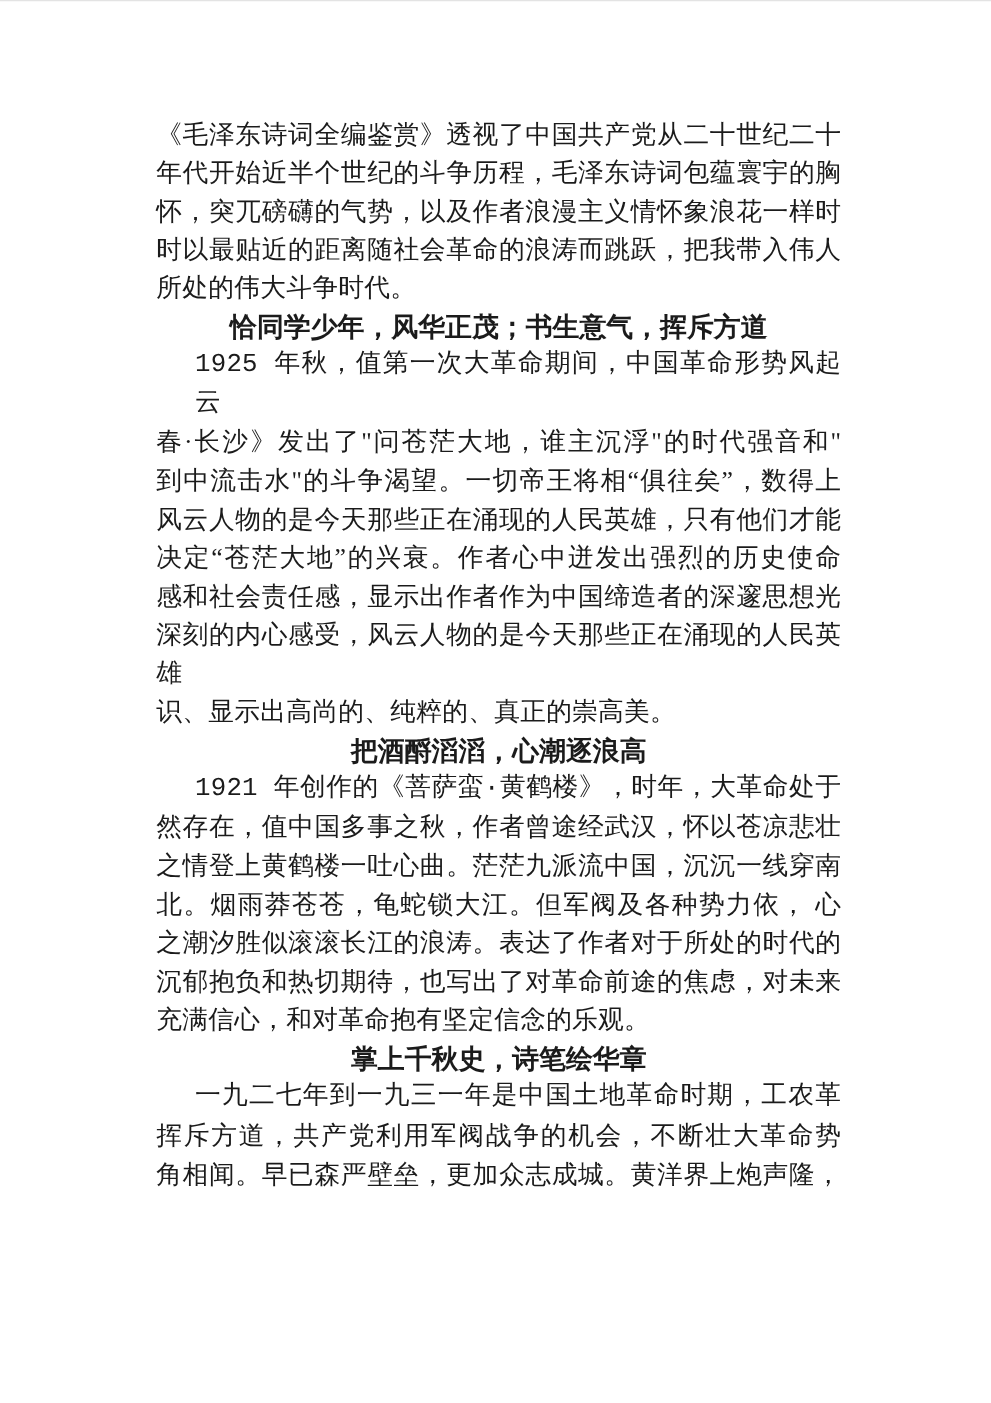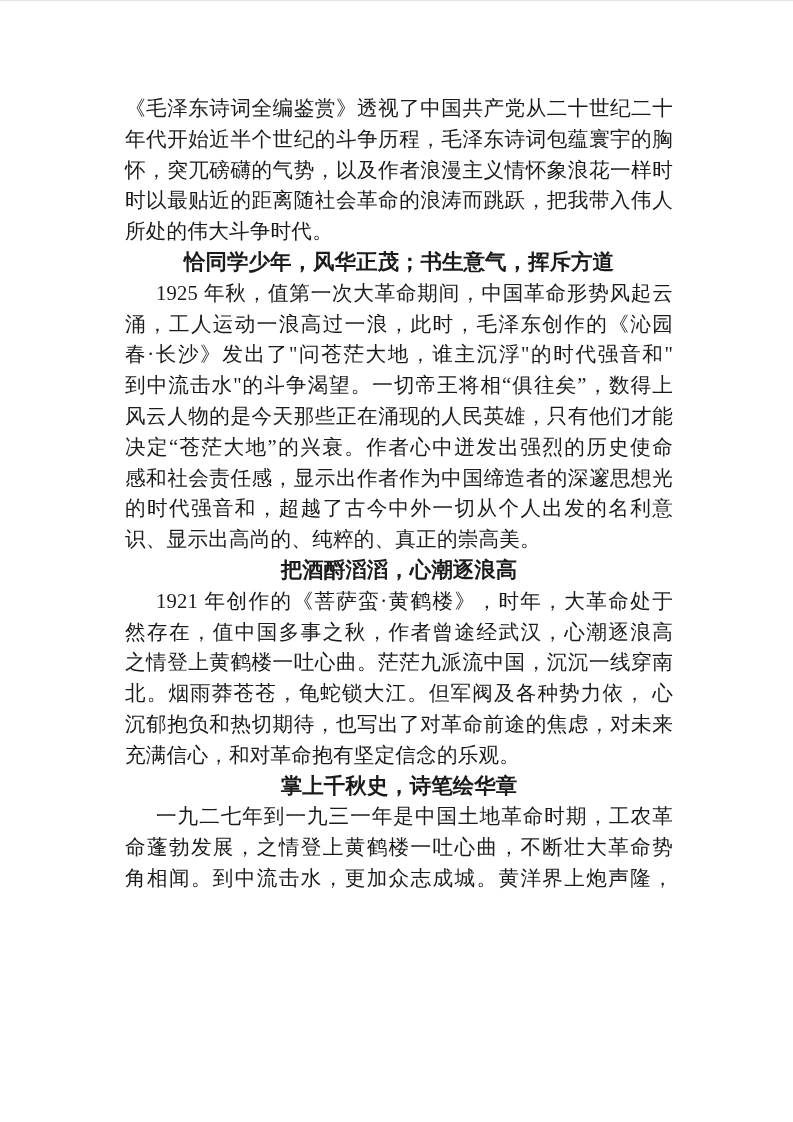--- a/index.html
+++ b/index.html
@@ -32,20 +32,21 @@
     line-height: 30.8px;
     text-align: justify;
     text-align-last: justify;
     letter-spacing: 0.2px;
   }
   .line.last {
     text-align-last: left;
   }
   .line.indent {
     padding-left: 31px;
+    font-family: Liberation Mono, monospace;
   }
   .heading {
     font-size: 21.5px;
     line-height: 30.8px;
     font-weight: bold;
     text-align: center;
     text-align-last: center;
   }
   .footer {
     position: absolute;
@@ -67,39 +68,39 @@
       <div class="paragraph">
         <div class="line">《毛泽东诗词全编鉴赏》透视了中国共产党从二十世纪二十</div>
         <div class="line">年代开始近半个世纪的斗争历程，毛泽东诗词包蕴寰宇的胸</div>
         <div class="line">怀，突兀磅礴的气势，以及作者浪漫主义情怀象浪花一样时</div>
         <div class="line">时以最贴近的距离随社会革命的浪涛而跳跃，把我带入伟人</div>
         <div class="line last">所处的伟大斗争时代。</div>
       </div>
       <div class="heading">恰同学少年，风华正茂；书生意气，挥斥方道</div>
       <div class="paragraph">
         <div class="line indent">1925 年秋，值第一次大革命期间，中国革命形势风起云</div>
-        <div class="line">涌，工人运动一浪高过一浪，此时，毛泽东创作的《沁园</div>
         <div class="line">春·长沙》发出了"问苍茫大地，谁主沉浮"的时代强音和"</div>
         <div class="line">到中流击水"的斗争渴望。一切帝王将相“俱往矣”，数得上</div>
         <div class="line">风云人物的是今天那些正在涌现的人民英雄，只有他们才能</div>
         <div class="line">决定“苍茫大地”的兴衰。作者心中迸发出强烈的历史使命</div>
         <div class="line">感和社会责任感，显示出作者作为中国缔造者的深邃思想光</div>
-        <div class="line">的时代强音和，超越了古今中外一切从个人出发的名利意</div>
+        <div class="line">深刻的内心感受，风云人物的是今天那些正在涌现的人民英雄</div>
         <div class="line last">识、显示出高尚的、纯粹的、真正的崇高美。</div>
       </div>
       <div class="heading">把酒酹滔滔，心潮逐浪高</div>
       <div class="paragraph">
         <div class="line indent">1921 年创作的《菩萨蛮·黄鹤楼》，时年，大革命处于</div>
-        <div class="line">然存在，值中国多事之秋，作者曾途经武汉，心潮逐浪高</div>
+        <div class="line">然存在，值中国多事之秋，作者曾途经武汉，怀以苍凉悲壮</div>
         <div class="line">之情登上黄鹤楼一吐心曲。茫茫九派流中国，沉沉一线穿南</div>
         <div class="line">北。烟雨莽苍苍，龟蛇锁大江。但军阀及各种势力依， 心</div>
+        <div class="line">之潮汐胜似滚滚长江的浪涛。表达了作者对于所处的时代的</div>
         <div class="line">沉郁抱负和热切期待，也写出了对革命前途的焦虑，对未来</div>
         <div class="line last">充满信心，和对革命抱有坚定信念的乐观。</div>
       </div>
       <div class="heading">掌上千秋史，诗笔绘华章</div>
       <div class="paragraph">
         <div class="line indent">一九二七年到一九三一年是中国土地革命时期，工农革</div>
-        <div class="line">命蓬勃发展，之情登上黄鹤楼一吐心曲，不断壮大革命势</div>
-        <div class="line">角相闻。到中流击水，更加众志成城。黄洋界上炮声隆，</div>
+        <div class="line">挥斥方道，共产党利用军阀战争的机会，不断壮大革命势</div>
+        <div class="line">角相闻。早已森严壁垒，更加众志成城。黄洋界上炮声隆，</div>
       </div>
     </div>
   <div class="footer">13</div>
 </div>
 
 </body></html>

